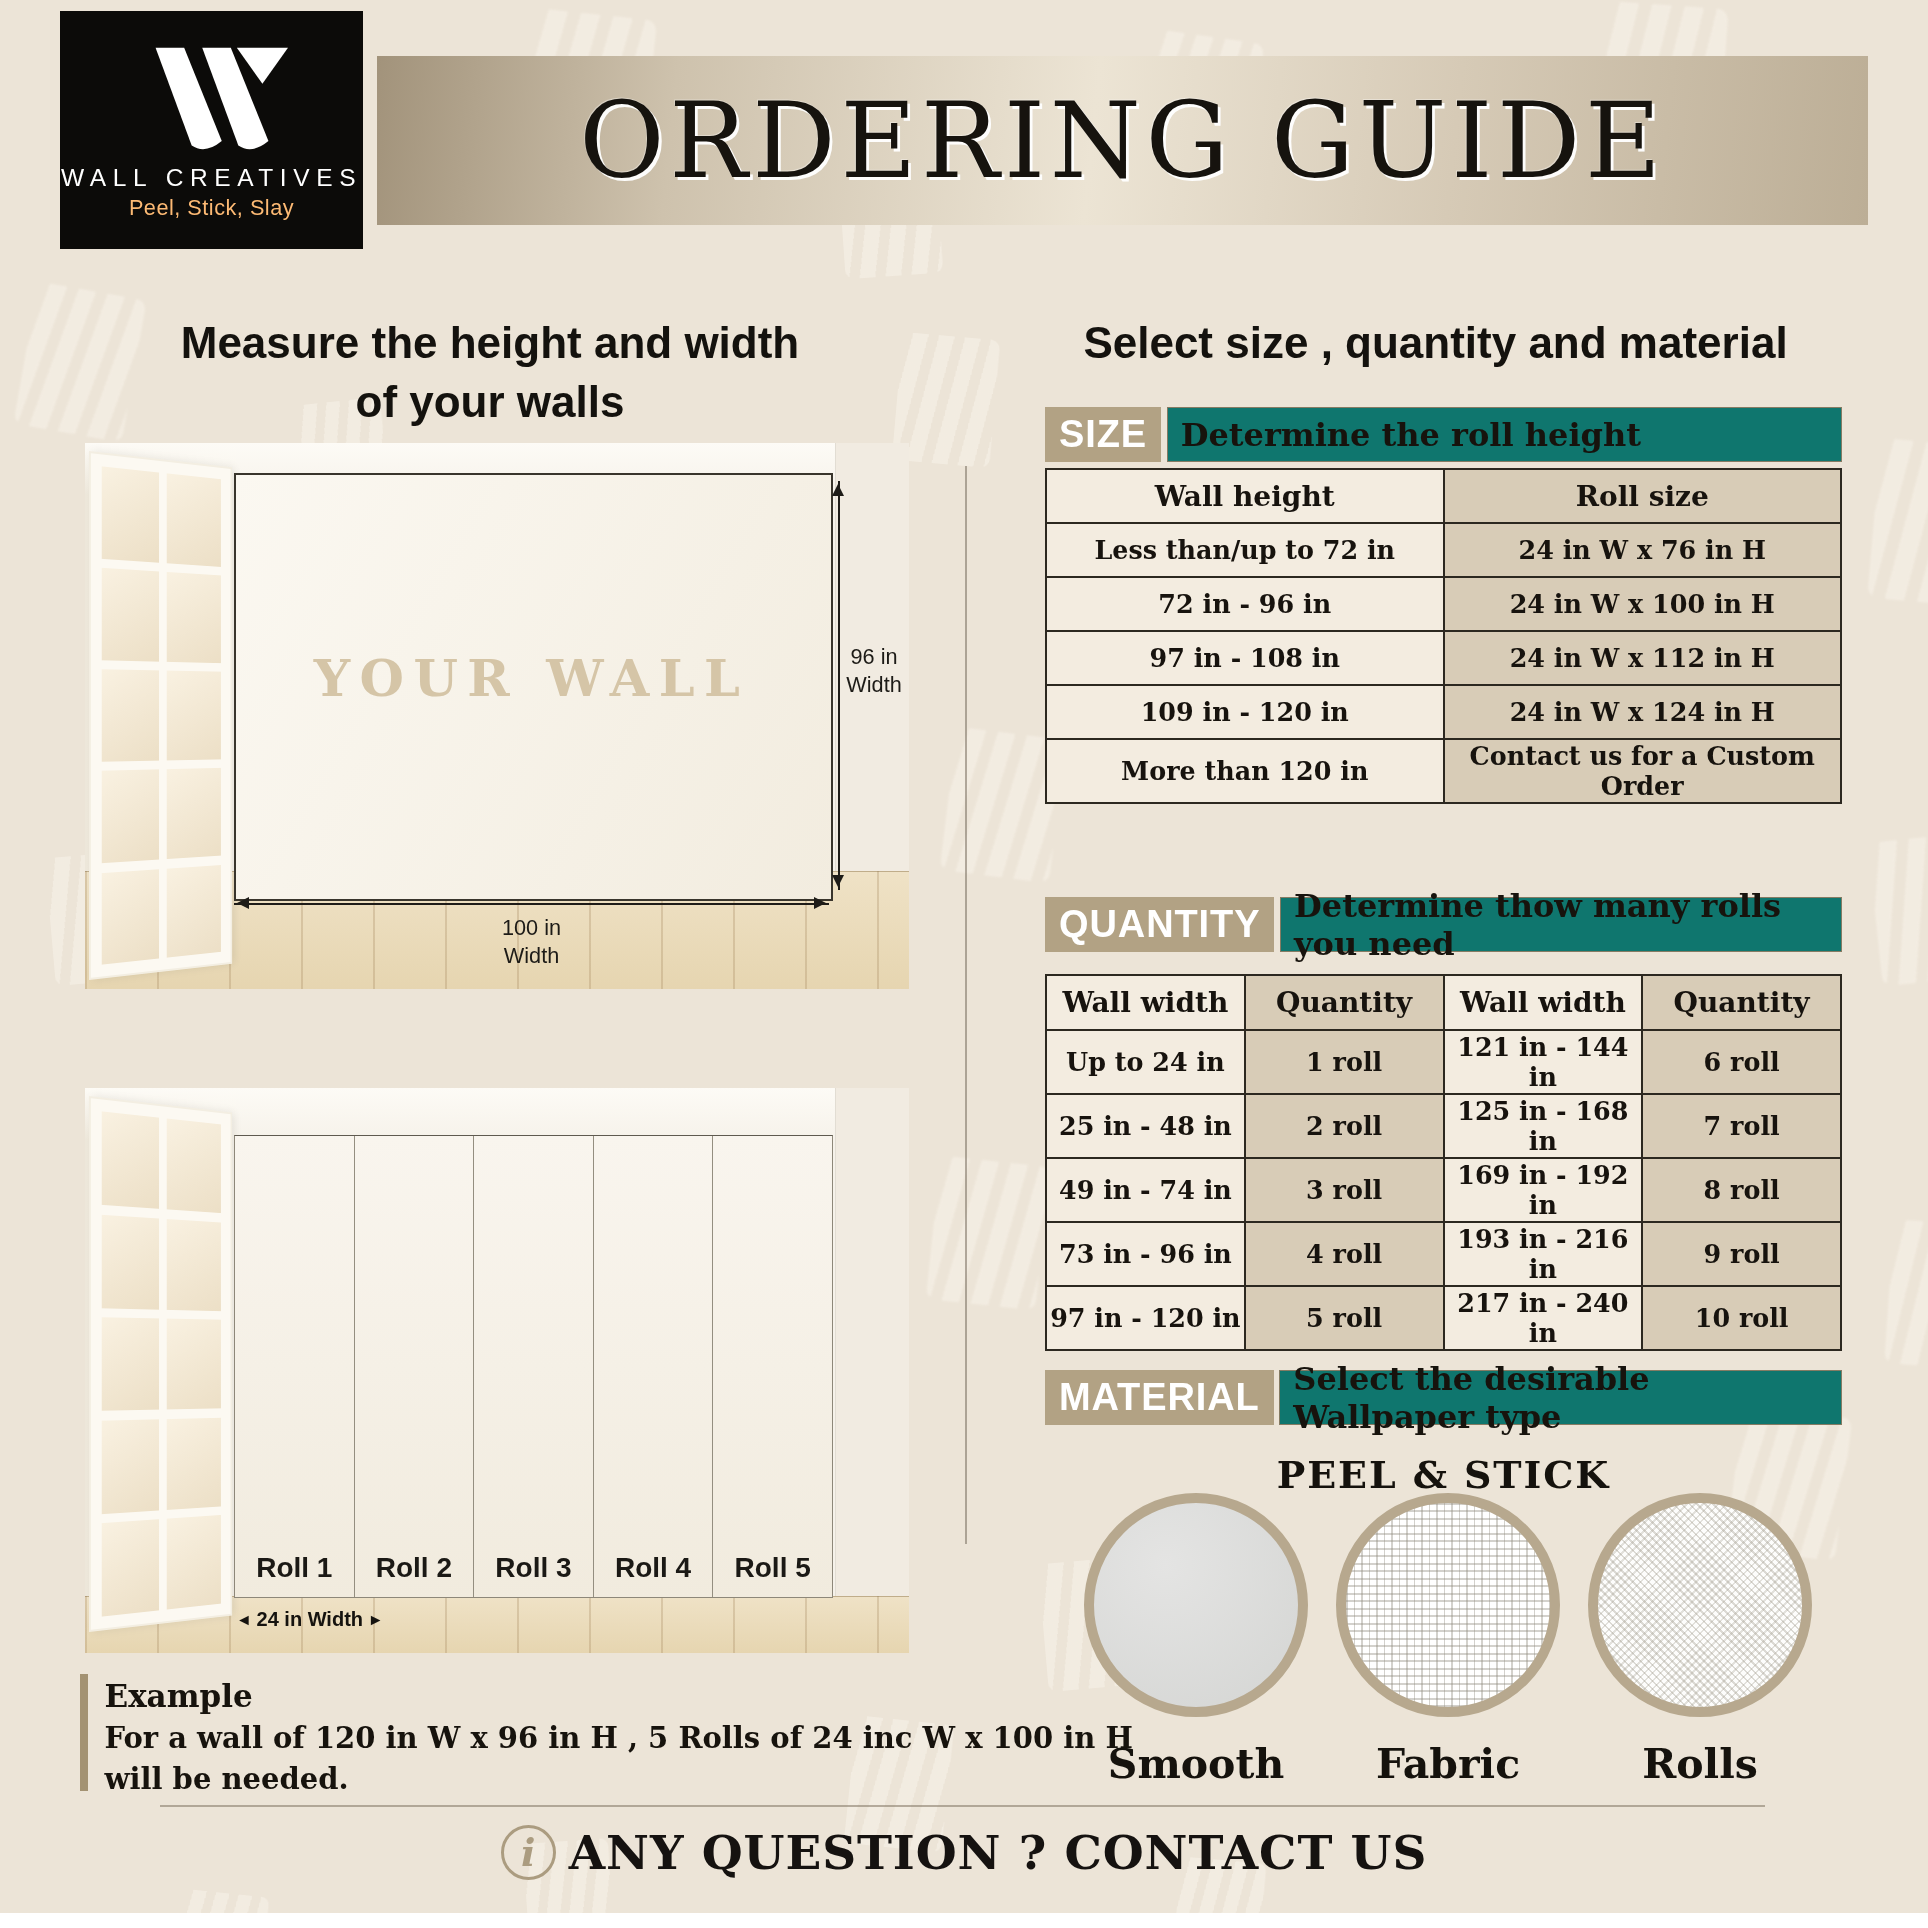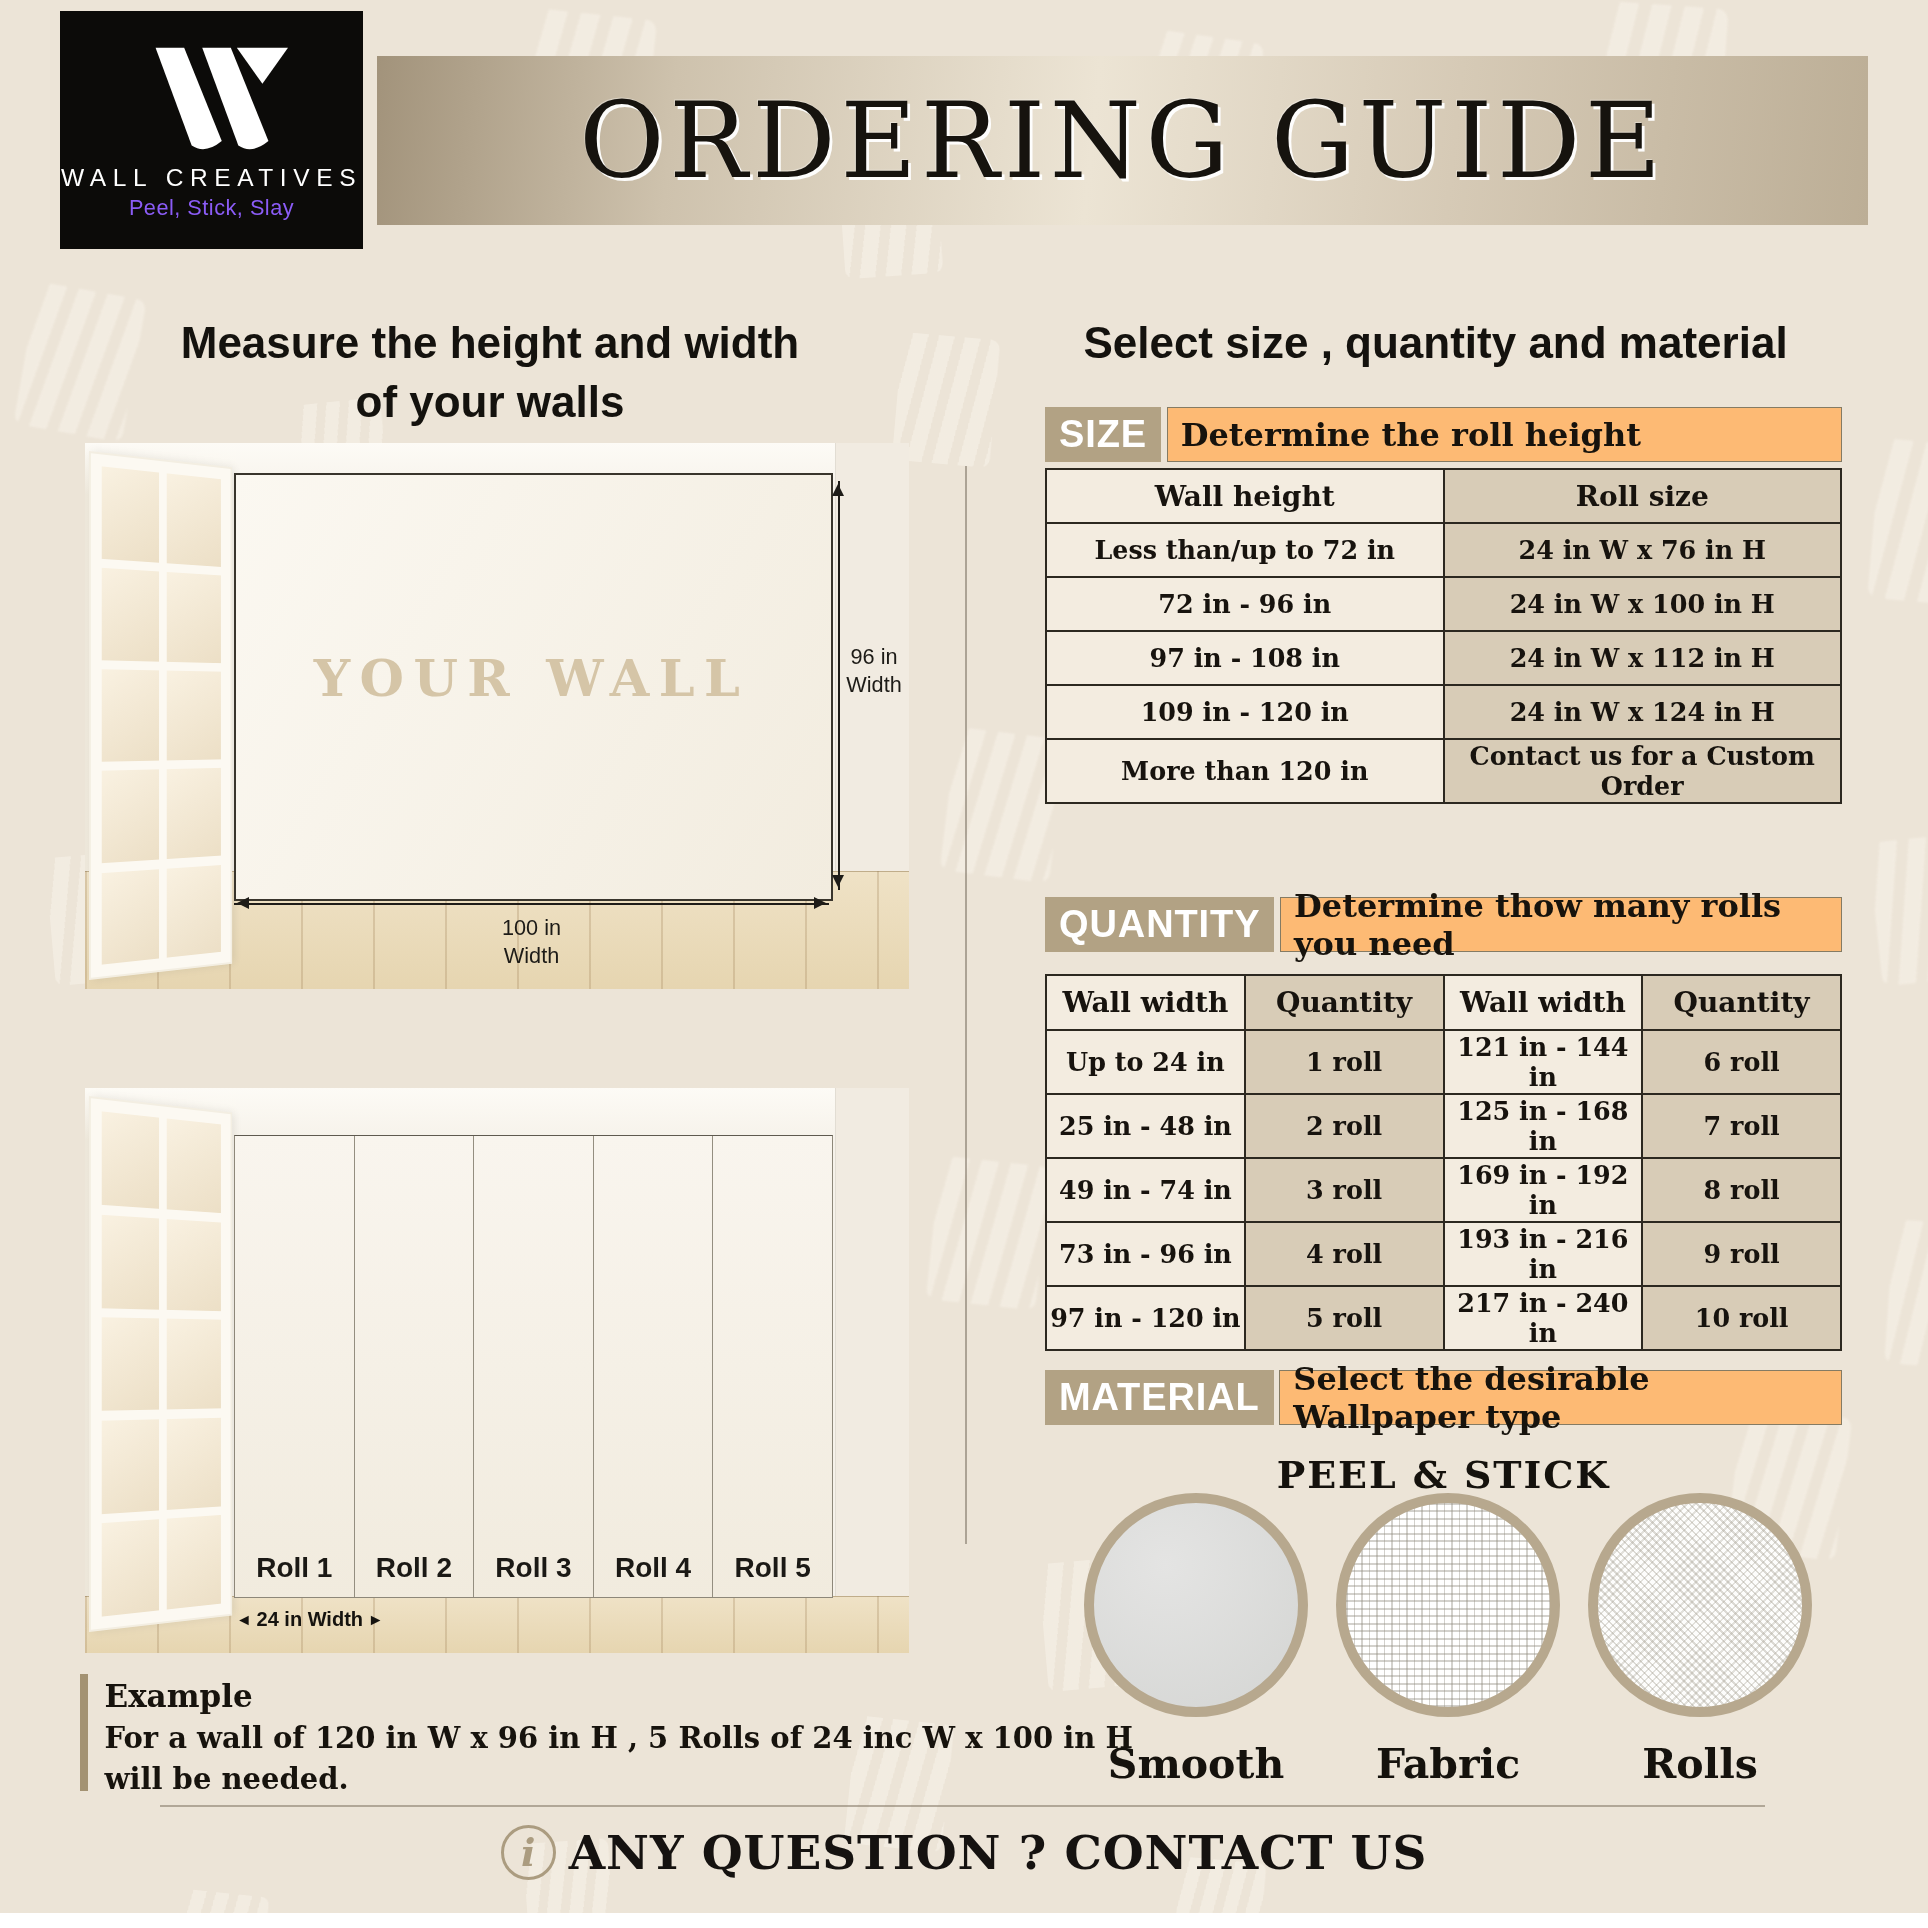--- a/index.html
+++ b/index.html
@@ -6,21 +6,21 @@
   .stage{position:relative;width:1928px;height:1928px;background:#ece4d7;overflow:hidden;
          font-family:"Liberation Sans",sans-serif;color:#17130e;}
   .wm{position:absolute;width:122px;height:160px;pointer-events:none;
       background:repeating-linear-gradient(100deg, rgba(252,248,240,0) 0 13px, rgba(252,248,240,.95) 13px 32px);
       border-radius:11.3px;opacity:.45;filter:blur(0.9px);}
   
   .logo-box{position:absolute;left:60px;top:11.3px;width:303px;height:238px;background:#0c0b09;
             display:flex;flex-direction:column;align-items:center;justify-content:center;}
   .logo-svg{width:158px;height:117px;margin-bottom:7.5px;}
   .brand-name{color:#fff;font-size:24.5px;letter-spacing:6.6px;}
-  .brand-tagline{color:#8b5cf6;font-size:21.7px;letter-spacing:0.5px;margin-top:2.8px;}
+  .brand-tagline{color:#fdba74;font-size:21.7px;letter-spacing:0.5px;margin-top:2.8px;}
   
   .banner{position:absolute;left:377px;top:56px;width:1491px;height:169px;
           background:linear-gradient(96deg,#a2937b 0%,#cec2ad 20%,#ece4d4 48%,#d6cab6 72%,#bcae96 100%);
           display:flex;align-items:center;justify-content:center;}
   .banner-title{font-family:"DejaVu Serif",serif;font-weight:normal;font-size:104px;letter-spacing:4.7px;color:#16130e;
           text-shadow:2.8px 2.8px 0 rgba(255,255,255,.95),-0.9px -0.9px 0 rgba(255,255,255,.35);}
   
   .col-heading{position:absolute;text-align:center;font-weight:bold;font-size:44px;line-height:1.35;color:#14120e;}
   
   .photo{position:absolute;background:#f6f2ea;overflow:hidden;}
@@ -54,21 +54,21 @@
   
   .example{position:absolute;display:flex;gap:17px;}
   .example-bar{width:7.5px;height:117px;background:#a39272;}
   .example-text{font-family:"DejaVu Serif",serif;font-weight:bold;font-size:29px;line-height:1.42;color:#17130d;}
   .example-title{font-size:31px;}
   
   .vdivider{position:absolute;left:965px;top:466px;width:1.9px;height:1078px;background:rgba(120,110,95,.55);}
   .cap-row{position:absolute;left:1045px;width:797px;height:55px;display:flex;gap:5.6px;}
   .badge{background:#b2a284;color:#fff;font-size:38px;font-weight:bold;letter-spacing:0.9px;
          display:flex;align-items:center;padding:0 14px;}
-  .caption{flex:1;background:#fdba74;border:1.9px solid #857b63;display:flex;align-items:center;padding:2px 13px;
+  .caption{flex:1;background:#0f766e;border:1.9px solid #857b63;display:flex;align-items:center;padding:2px 13px;
            font-family:"DejaVu Serif",serif;font-weight:bold;font-size:32px;color:#17130d;}
   table.dtable{position:absolute;border-collapse:collapse;table-layout:fixed;padding-left:43px;}
   table.dtable td{border:2.4px solid #2c2820;text-align:center;vertical-align:middle;
            font-family:"DejaVu Serif",serif;font-weight:bold;font-size:25.4px;color:#17130e;}
   table.dtable tr.hrow td{font-size:28px;}
   .c-light{background:#f3ece0;}
   .c-tan{background:#d8ccb7;}
   .size-t{left:1045px;top:468px;width:797px;}
   .size-t td{height:50px;}
   .qty-t{left:1045px;top:974px;width:797px;}

